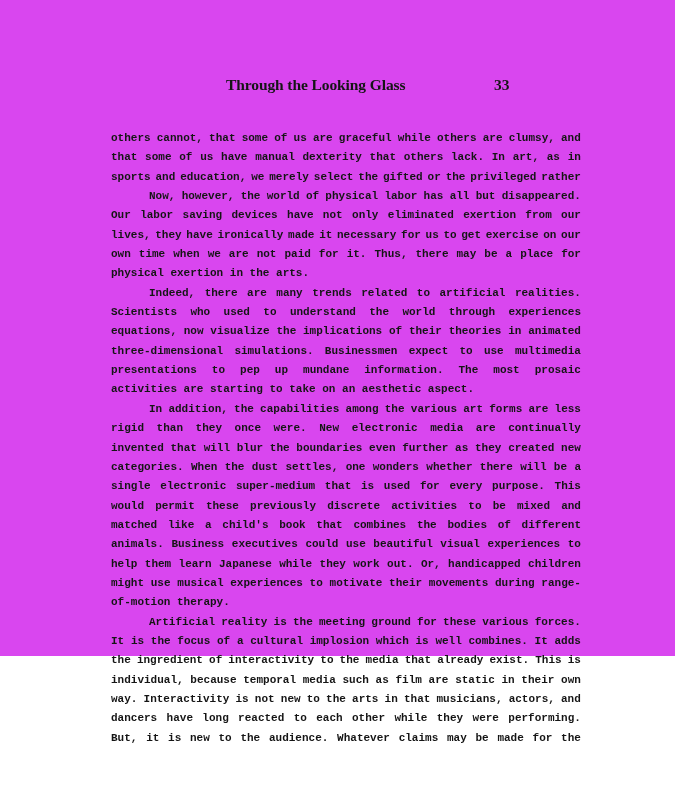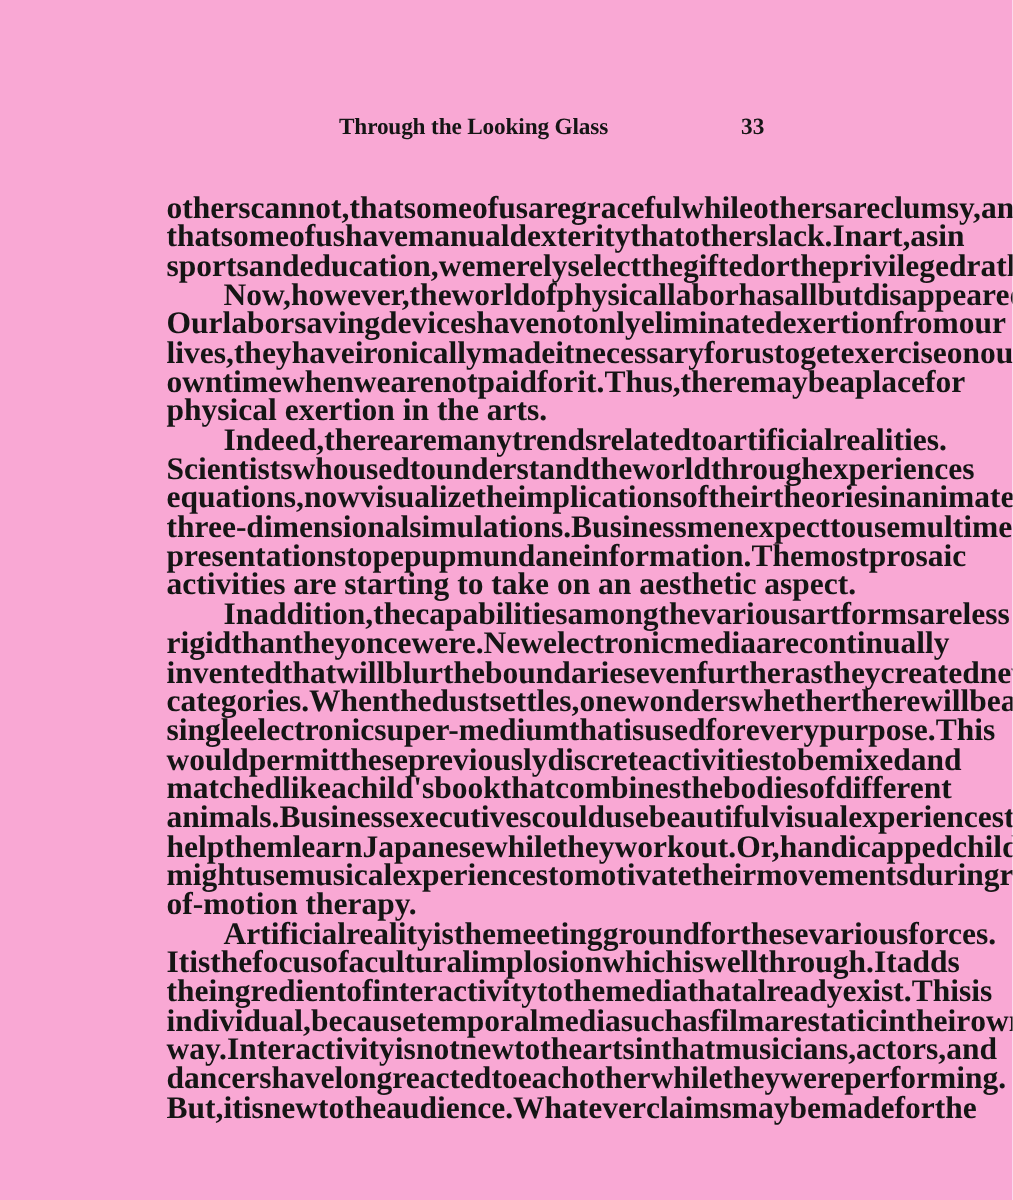--- a/index.html
+++ b/index.html
@@ -11,22 +11,22 @@
       width: 675px;
       height: 800px;
       position: relative;
       overflow: hidden;
       font-family: "Liberation Serif", "DejaVu Serif", serif;
       color: #151515;
     }
     .page {
       position: absolute;
       left: 0; top: 0;
-      width: 675px; height: 800px;
-      background: #f9a8d4;
+      width: 675px; height: 656px;
+      background: #d946ef;
     }
     .running-head {
       position: absolute;
       top: 76px;
       left: 0;
       width: 675px;
       height: 22px;
       font-weight: bold;
       font-size: 15.5px;
     }
@@ -39,23 +39,24 @@
     .running-head .pageno {
       position: absolute;
       left: 494px;
       top: 0;
     }
     .body-text {
       position: absolute;
       left: 111px;
       top: 129px;
       width: 470px;
-      font-size: 21px;
+      font-size: 11px;
       font-weight: bold;
       line-height: 19.35px;
+      font-family: Liberation Mono, monospace;
     }
     .line {
       white-space: nowrap;
       height: 19.35px;
       display: flex;
       justify-content: space-between;
       overflow: visible;
     }
     .line.last {
       justify-content: flex-start;
@@ -391,21 +392,21 @@
           <span class="w">is</span>
           <span class="w">the</span>
           <span class="w">focus</span>
           <span class="w">of</span>
           <span class="w">a</span>
           <span class="w">cultural</span>
           <span class="w">implosion</span>
           <span class="w">which</span>
           <span class="w">is</span>
           <span class="w">well</span>
-          <span class="w">through.</span>
+          <span class="w">combines.</span>
           <span class="w">It</span>
           <span class="w">adds</span>
         </div>
         <div class="line">
           <span class="w">the</span>
           <span class="w">ingredient</span>
           <span class="w">of</span>
           <span class="w">interactivity</span>
           <span class="w">to</span>
           <span class="w">the</span>

